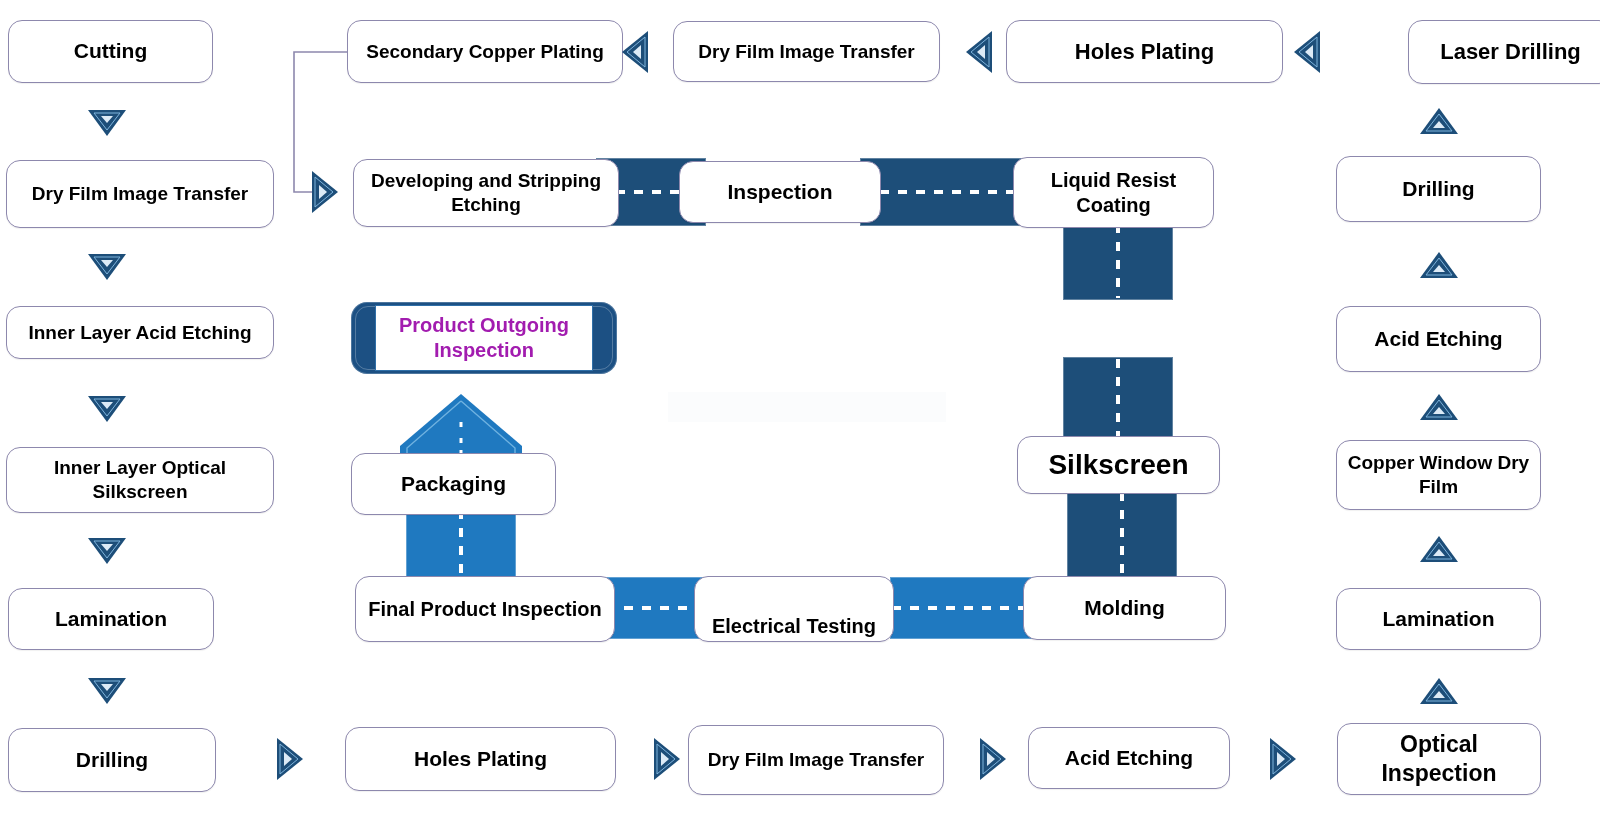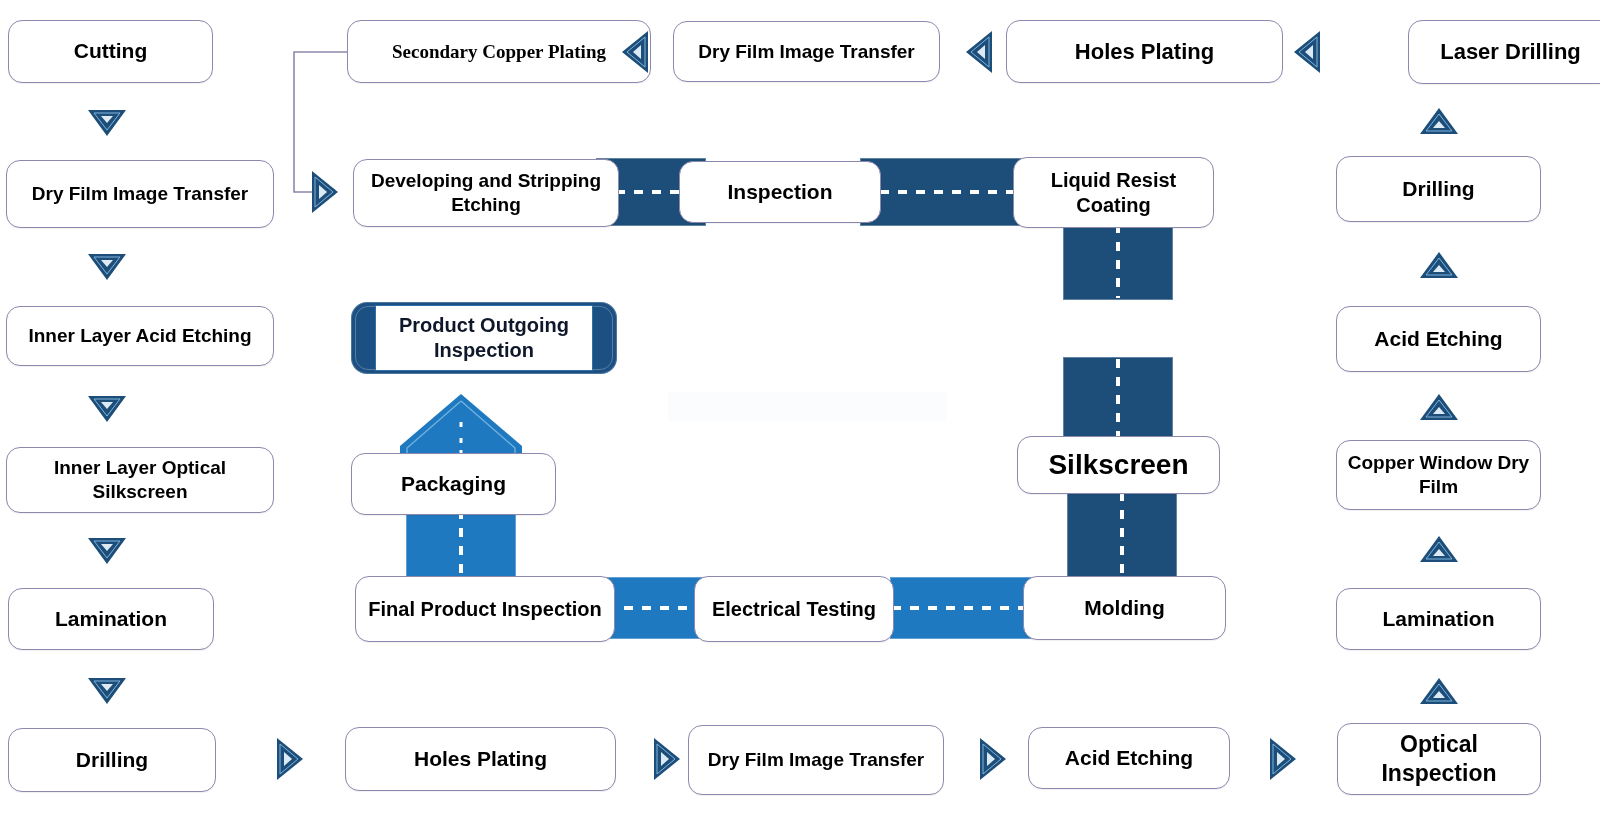--- a/index.html
+++ b/index.html
@@ -107,21 +107,21 @@
   .termwrap .inner{
     position:absolute;
     left:24px;right:24px;top:3px;bottom:3px;
     background:#ffffff;
     border:1.2px solid #2f6fa8;
     display:flex;
     align-items:center;
     justify-content:center;
     text-align:center;
     font-weight:bold;
-    color:#0f172a;
+    color:#a21caf;
     line-height:1.26;
   }
   .ghost{
     position:absolute;
     background:#fbfcfd;
     z-index:1;
   }
 </style>
 </head>
 <body>
@@ -147,21 +147,21 @@
   </div>
 
   <div class="tri" style="left:88px;top:252px;">
     <svg width="38" height="28" viewBox="0 0 38 28">
       <polygon points="0,2 38,2 19,28" fill="#1d4e79"></polygon>
       <polygon points="6,5 32,5 19,22" fill="none" stroke="#7fb4dd" stroke-width="1"></polygon>
       <polygon points="13,8 25,8 19,15" fill="#dceaf6"></polygon>
     </svg>
   </div>
 
-  <div class="node" style="left:6px;top:306px;width:268px;height:60px;font-size:19px;">
+  <div class="node" style="left:6px;top:306px;width:268px;height:53px;font-size:19px;">
     <span>Inner Layer Acid Etching</span>
   </div>
 
   <div class="tri" style="left:88px;top:394px;">
     <svg width="38" height="28" viewBox="0 0 38 28">
       <polygon points="0,2 38,2 19,28" fill="#1d4e79"></polygon>
       <polygon points="6,5 32,5 19,22" fill="none" stroke="#7fb4dd" stroke-width="1"></polygon>
       <polygon points="13,8 25,8 19,15" fill="#dceaf6"></polygon>
     </svg>
   </div>
@@ -327,21 +327,21 @@
   </div>
 
   <div class="tri" style="left:622px;top:31px;">
     <svg width="28" height="42" viewBox="0 0 28 42">
       <polygon points="26,0 26,42 0,21" fill="#1d4e79"></polygon>
       <polygon points="23,6 23,36 5,21" fill="none" stroke="#7fb4dd" stroke-width="1"></polygon>
       <polygon points="19,14 19,28 11,21" fill="#dceaf6"></polygon>
     </svg>
   </div>
 
-  <div class="node" style="left:347px;top:20px;width:304px;height:63px;font-size:19px;font-family:Liberation Serif, serif;">
+  <div class="node" style="left:347px;top:20px;width:276px;height:63px;font-size:19px;">
     <span>Secondary Copper Plating</span>
   </div>
 
   <div class="elbow" style="left:288px;top:48px;width:70px;height:150px;">
     <svg width="70" height="150" viewBox="0 0 70 150">
       <polyline points="62,4 6,4 6,144 28,144" fill="none" stroke="#8d88ad" stroke-width="1.6"></polyline>
     </svg>
   </div>
 
   <div class="tri" style="left:310px;top:171px;">
@@ -396,21 +396,21 @@
 
   <div class="node" style="left:1023px;top:576px;width:203px;height:64px;font-size:21px;">
     <span>Molding</span>
   </div>
 
   <div class="ribH light" style="left:890px;top:577px;width:150px;height:62px;">
     <div class="body"></div>
     <div class="dash"></div>
   </div>
 
-  <div class="node" style="left:694px;top:576px;width:200px;height:66px;font-size:20px;">
+  <div class="node" style="left:694px;top:576px;width:200px;height:66px;font-size:20px;align-items:flex-end;">
     <span>Electrical Testing</span>
   </div>
 
   <div class="ribH light" style="left:604px;top:577px;width:100px;height:62px;">
     <div class="body"></div>
     <div class="dash"></div>
   </div>
 
   <div class="node" style="left:355px;top:576px;width:260px;height:66px;font-size:20px;">
     <span>Final Product Inspection</span>

